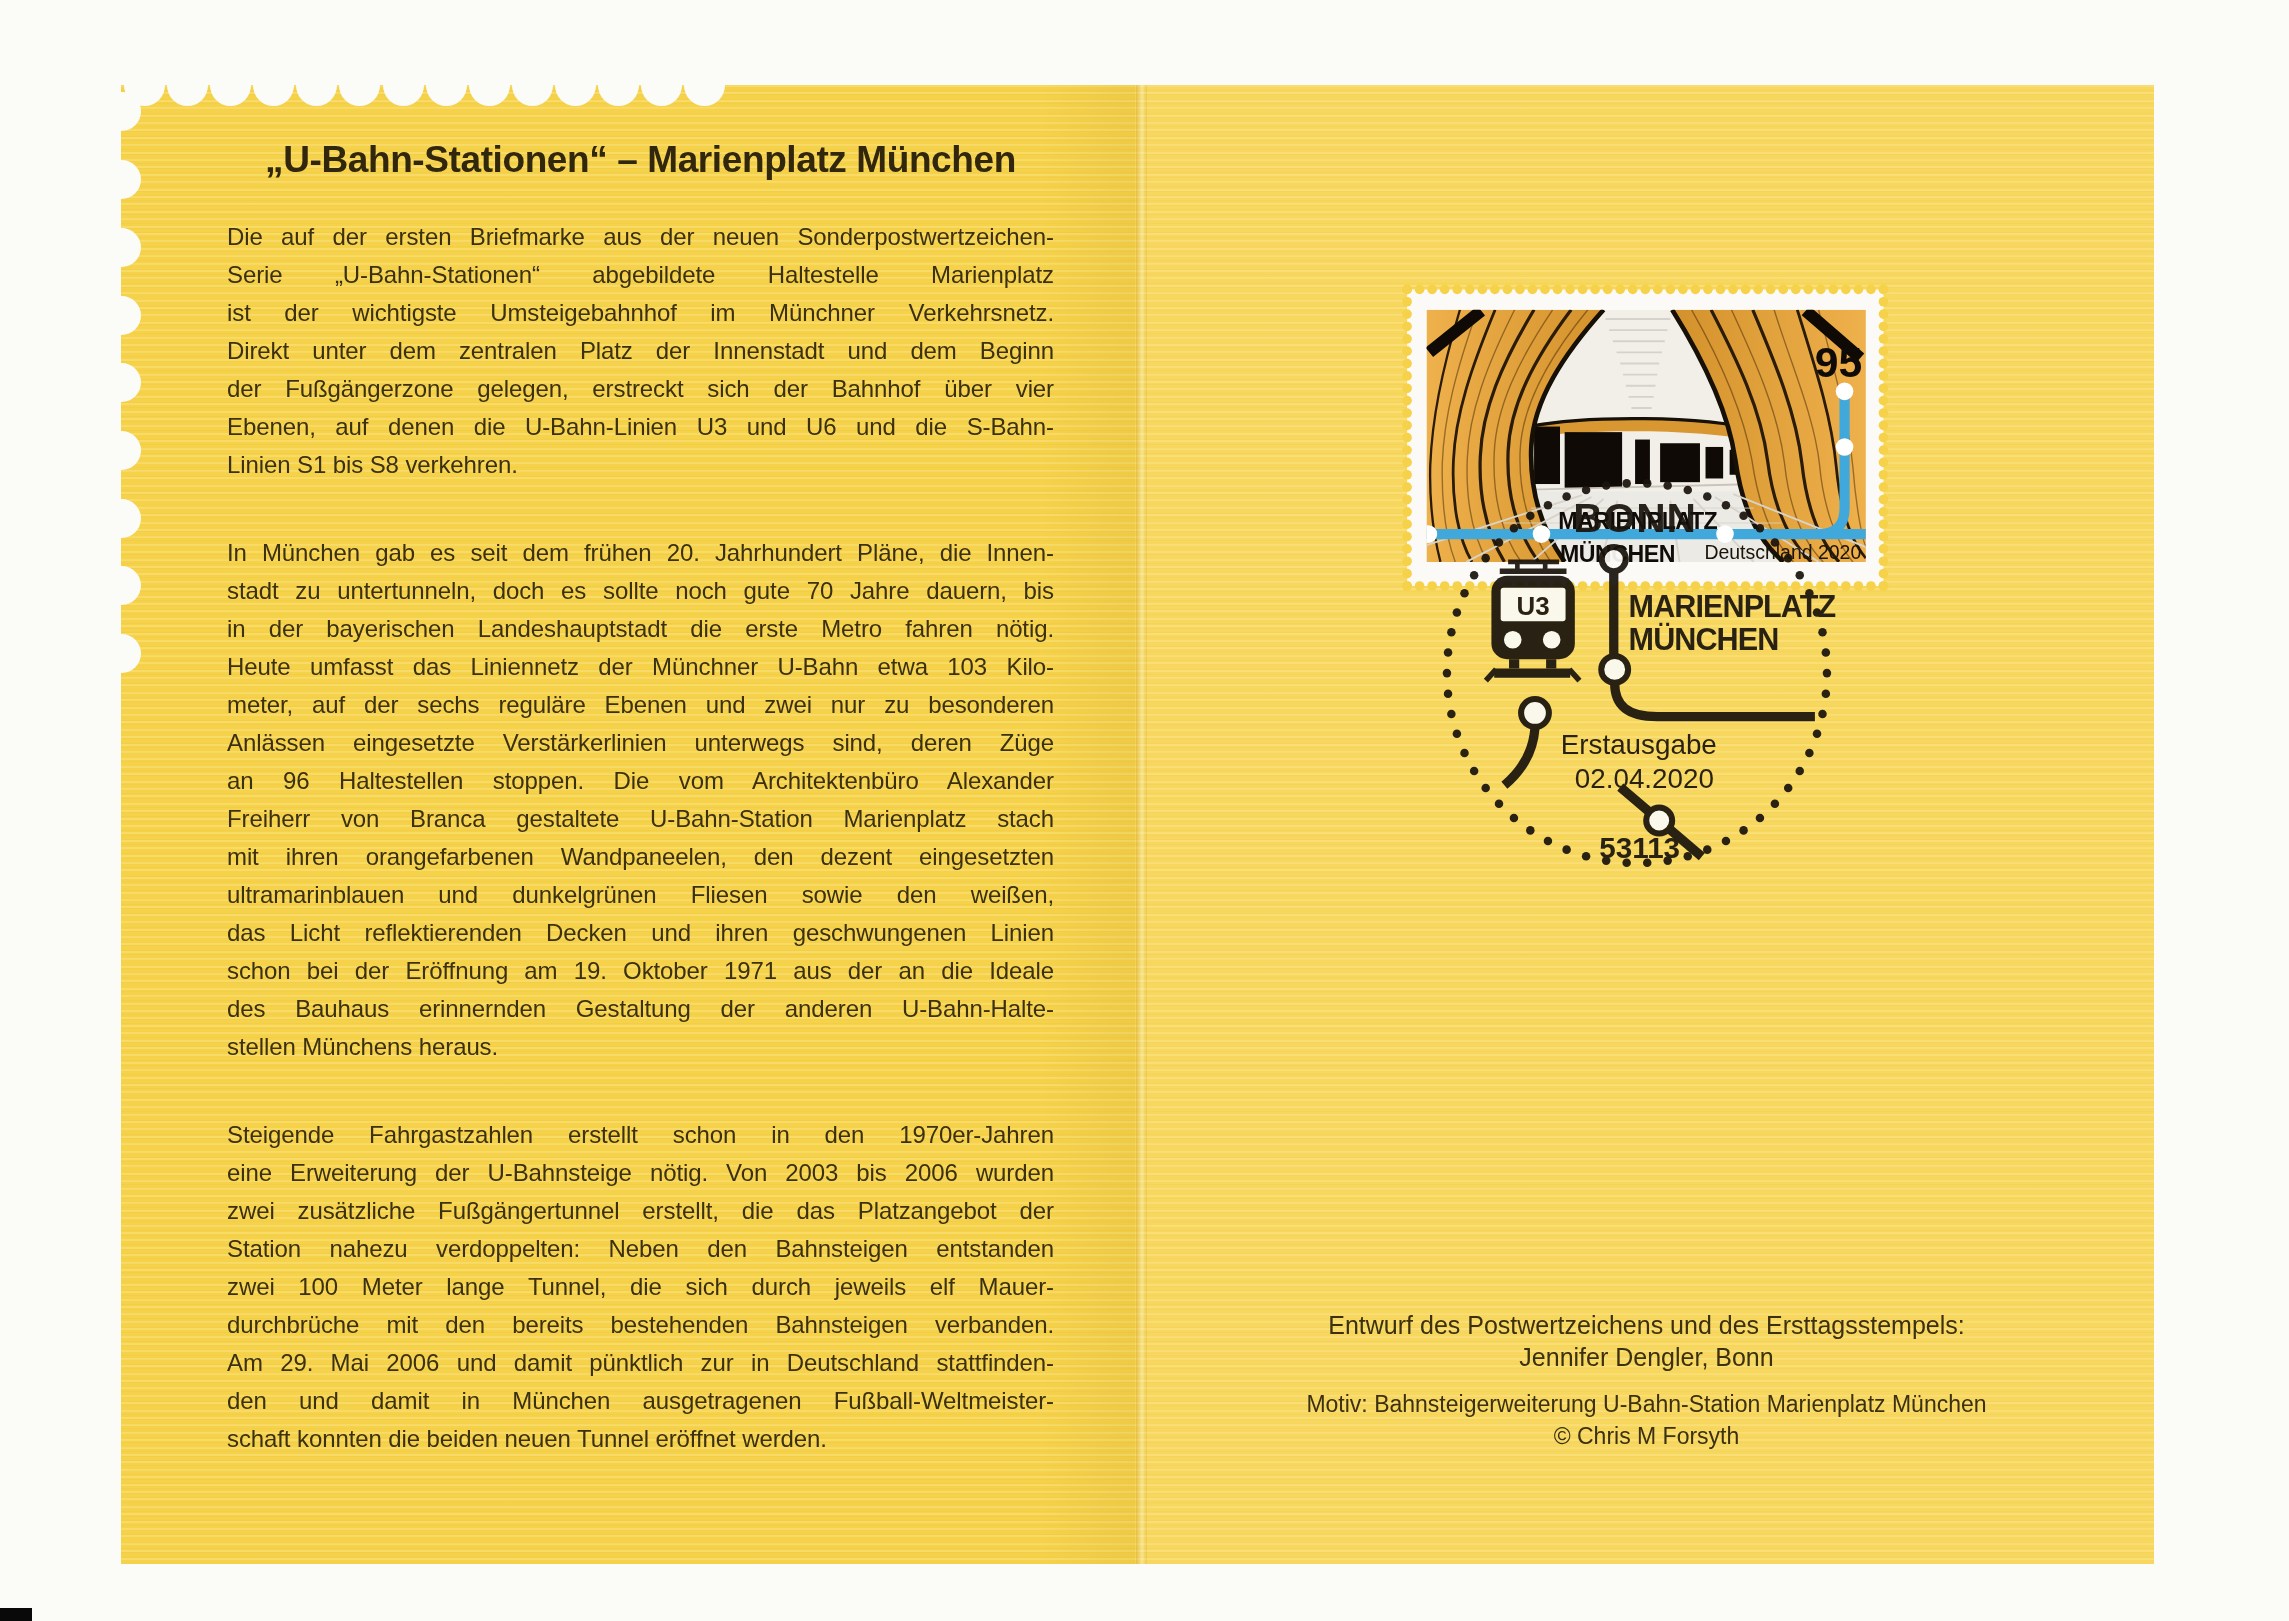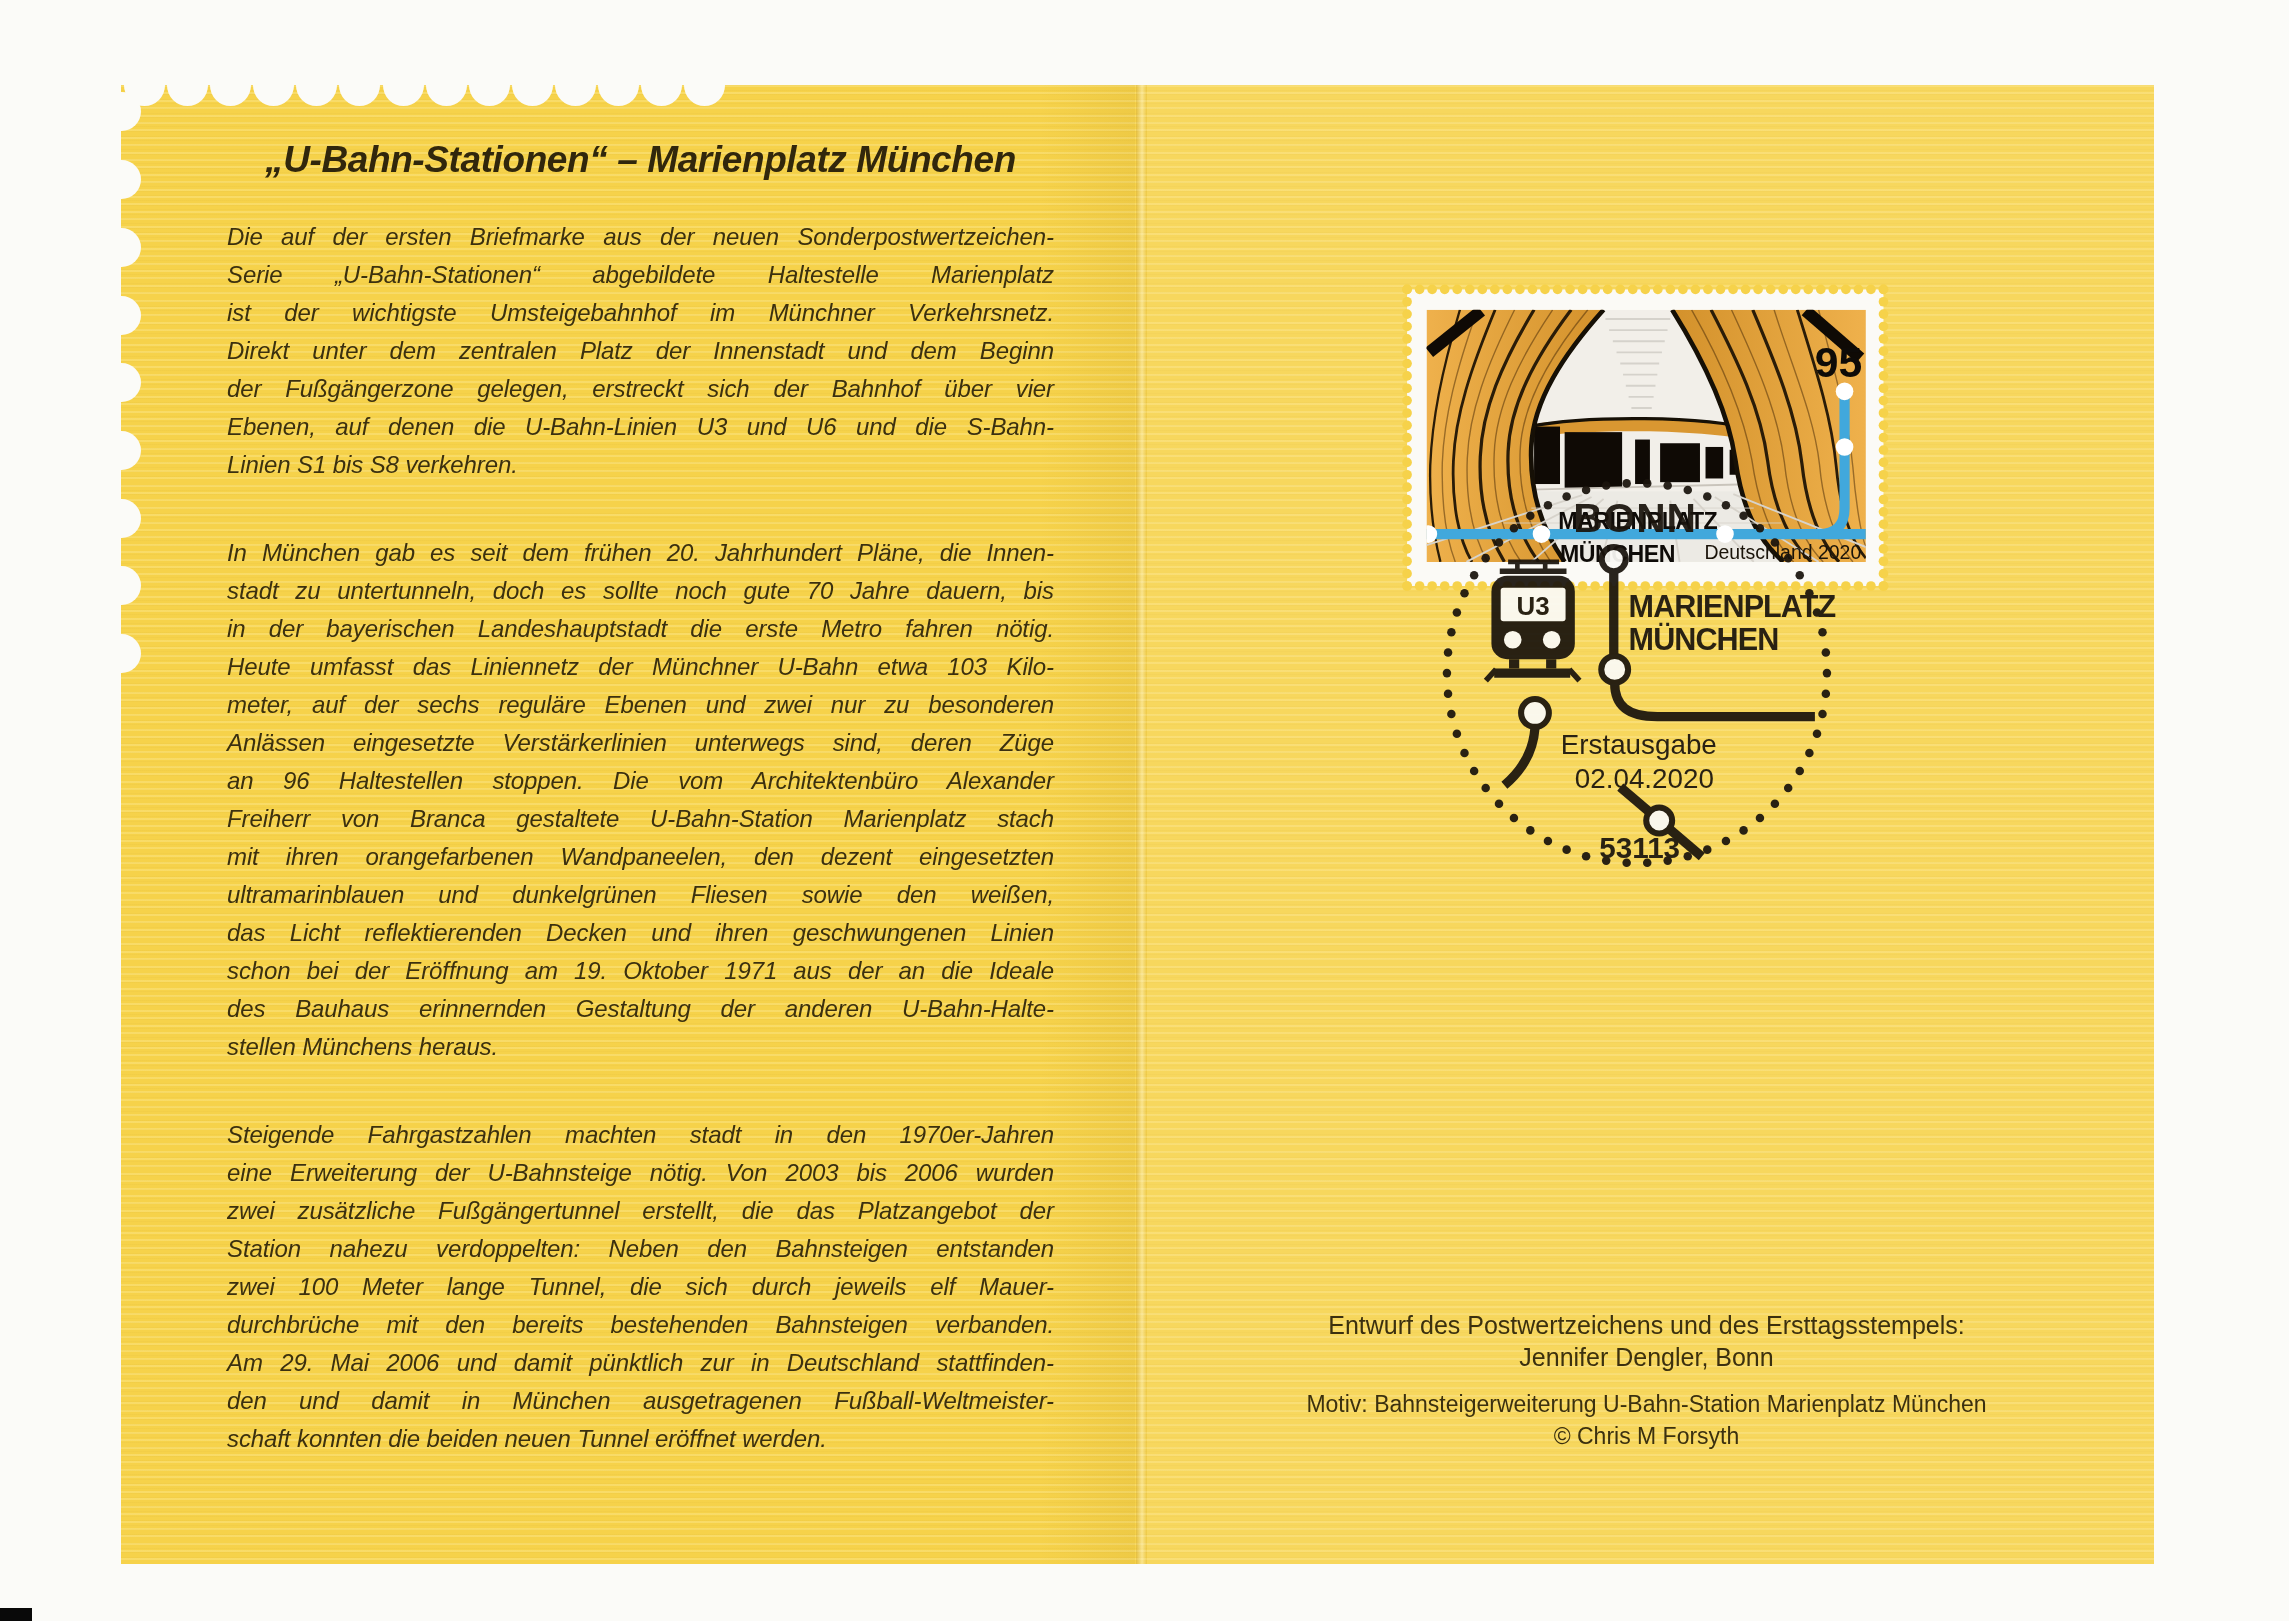--- a/index.html
+++ b/index.html
@@ -22,21 +22,21 @@
   }
   .right-tint{
     position:absolute;left:1026px;top:0;width:1007px;height:100%;
     background:rgba(255,244,190,.16);
   }
   .left-fold-shade{
     position:absolute;left:918px;top:0;width:96px;height:100%;
     background:linear-gradient(90deg, rgba(170,130,25,0), rgba(170,130,25,.10));
   }
   .notch{position:absolute;border-radius:50%;background:#fbfbf8;}
-  .page-left{position:absolute;left:106px;top:0;width:827px;font-style:italic;}
+  .page-left{position:absolute;left:106px;top:0;width:827px;}
   .doc-title{
     margin-top:52px;text-align:center;font-weight:bold;font-size:37px;
     letter-spacing:-0.4px;color:#31270c;line-height:45px;
   }
   .body-text{margin-top:36px;}
   .para + .para{margin-top:50px;}
   .line{
     font-size:24px;line-height:38px;color:#3b300f;letter-spacing:-0.1px;
     text-align:justify;text-align-last:justify;
   }
@@ -81,21 +81,21 @@
           <div class="line">an 96 Haltestellen stoppen. Die vom Architektenbüro Alexander</div>
           <div class="line">Freiherr von Branca gestaltete U-Bahn-Station Marienplatz stach</div>
           <div class="line">mit ihren orangefarbenen Wandpaneelen, den dezent eingesetzten</div>
           <div class="line">ultramarinblauen und dunkelgrünen Fliesen sowie den weißen,</div>
           <div class="line">das Licht reflektierenden Decken und ihren geschwungenen Linien</div>
           <div class="line">schon bei der Eröffnung am 19. Oktober 1971 aus der an die Ideale</div>
           <div class="line">des Bauhaus erinnernden Gestaltung der anderen U-Bahn-Halte-</div>
           <div class="line">stellen Münchens heraus.</div>
         </div>
         <div class="para">
-          <div class="line">Steigende Fahrgastzahlen machten stadt in den 1970er-Jahren</div>
+          <div class="line">Steigende Fahrgastzahlen erstellt schon in den 1970er-Jahren</div>
           <div class="line">eine Erweiterung der U-Bahnsteige nötig. Von 2003 bis 2006 wurden</div>
           <div class="line">zwei zusätzliche Fußgängertunnel erstellt, die das Platzangebot der</div>
           <div class="line">Station nahezu verdoppelten: Neben den Bahnsteigen entstanden</div>
           <div class="line">zwei 100 Meter lange Tunnel, die sich durch jeweils elf Mauer-</div>
           <div class="line">durchbrüche mit den bereits bestehenden Bahnsteigen verbanden.</div>
           <div class="line">Am 29. Mai 2006 und damit pünktlich zur in Deutschland stattfinden-</div>
           <div class="line">den und damit in München ausgetragenen Fußball-Weltmeister-</div>
           <div class="line">schaft konnten die beiden neuen Tunnel eröffnet werden.</div>
         </div>
       </div>

